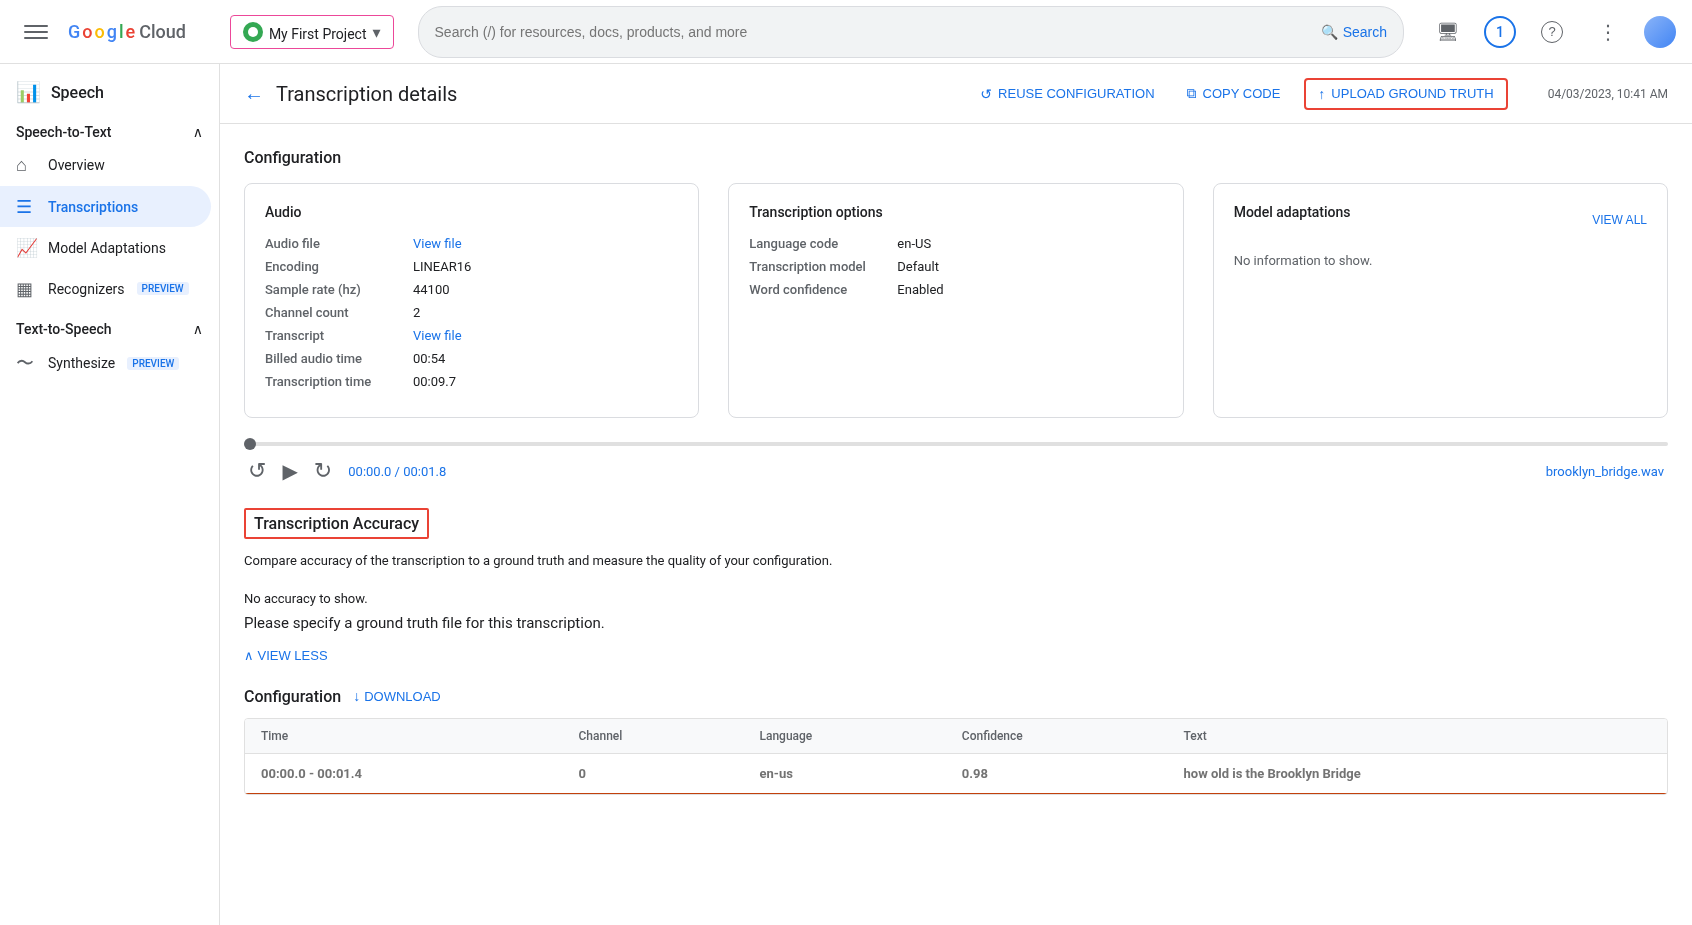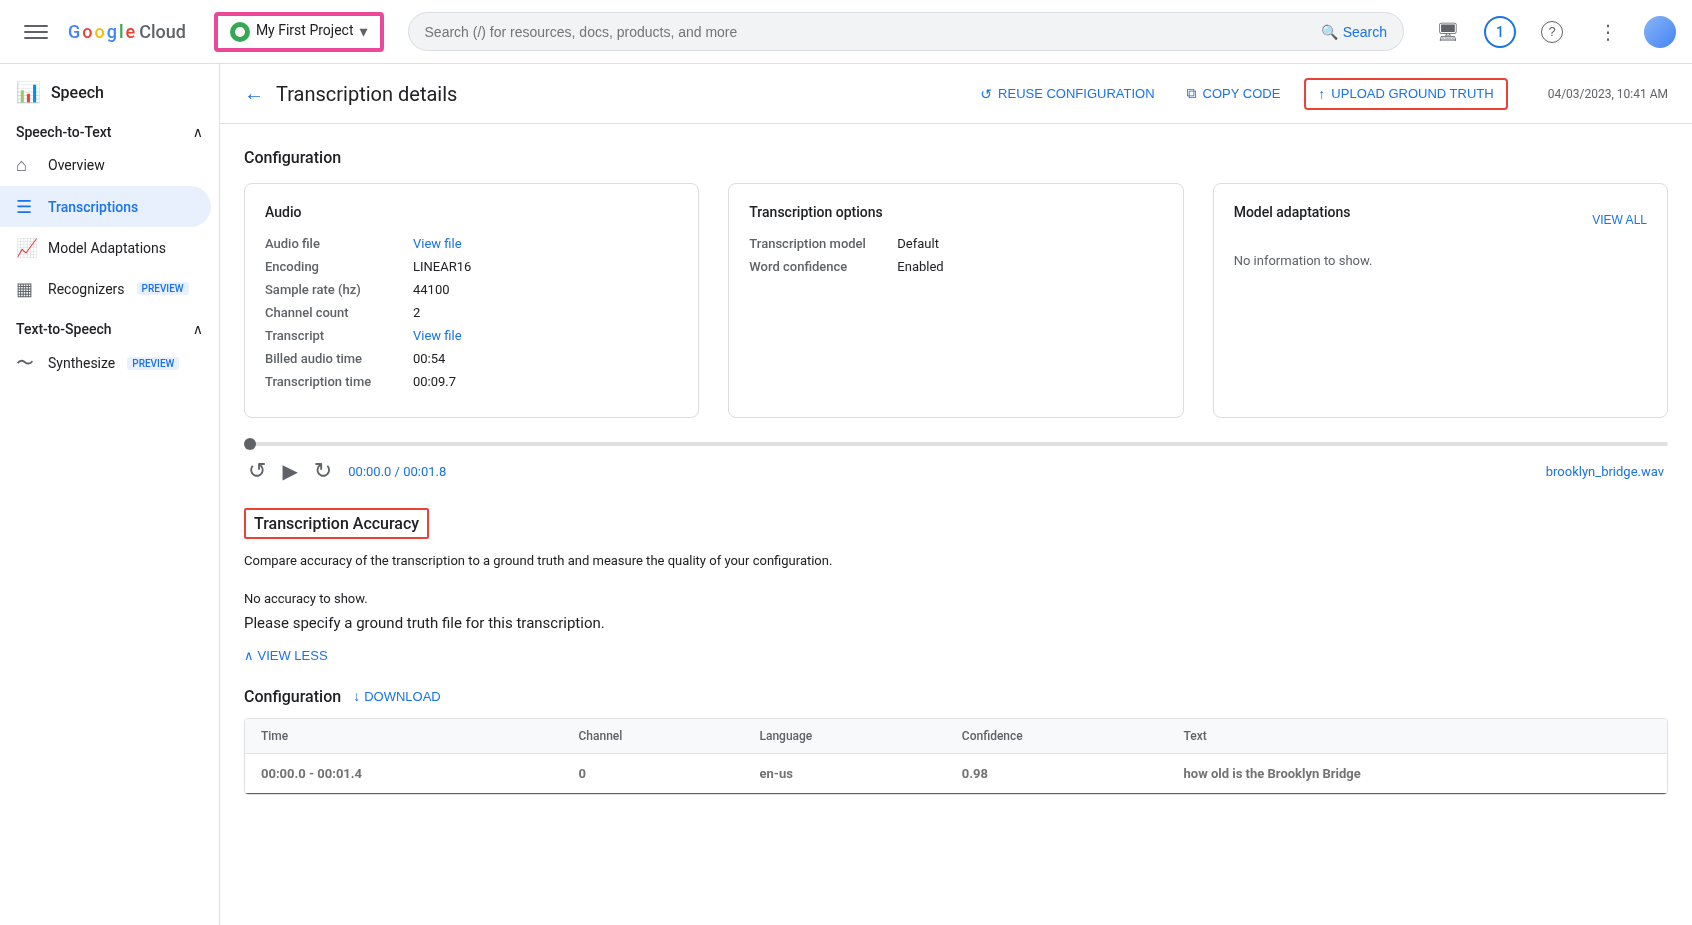--- a/index.html
+++ b/index.html
@@ -20,31 +20,31 @@
     .top-nav-left { display: flex; align-items: center; gap: 12px; }
     .hamburger-icon { width: 24px; height: 24px; display: flex; flex-direction: column; justify-content: center; gap: 4px; cursor: pointer; }
     .hamburger-icon span { display: block; height: 2px; background: #5f6368; border-radius: 1px; }
     .google-logo { display: flex; align-items: center; gap: 2px; font-size: 18px; font-weight: 500; }
     .g-blue { color: #4285f4; }
     .g-red { color: #ea4335; }
     .g-yellow { color: #fbbc04; }
     .g-green { color: #34a853; }
     .cloud-text { color: #5f6368; font-size: 18px; margin-left: 2px; }
     .project-selector {
-      display: flex; align-items: flex-start; gap: 6px;
-      border: 4px solid #ec4899; border-radius: 4px;
+      display: flex; align-items: flex-end; gap: 6px;
+      border: 1px solid #ec4899; border-radius: 4px;
       padding: 6px 12px; cursor: pointer; font-size: 14px; color: #202124;
-      margin-left: 16px;
+      margin-left: 32px;
     }
     .project-icon { width: 20px; height: 20px; background: #34a853; border-radius: 50%; display: flex; align-items: center; justify-content: center; }
     .project-icon-inner { width: 10px; height: 10px; background: #fff; border-radius: 50%; }
     .search-bar {
       flex: 1; margin: 0 24px;
       border: 1px solid #dadce0; border-radius: 24px;
-      height: 39px; display: flex; align-items: center;
+      height: 52px; display: flex; align-items: center;
       padding: 0 16px; gap: 8px; background: #f1f3f4;
     }
     .search-bar input {
       border: none; background: transparent; flex: 1; font-size: 14px; color: #202124; outline: none;
     }
     .search-btn {
       background: none; border: none; cursor: pointer;
       display: flex; align-items: center; gap: 4px;
       color: #1a73e8; font-size: 14px; font-weight: 500;
     }
@@ -341,20 +341,24 @@
           <span class="card-value">00:54</span>
         </div>
         <div class="card-row">
           <span class="card-label">Transcription time</span>
           <span class="card-value">00:09.7</span>
         </div>
       </div>
 
       <div class="card">
         <div class="card-title">Transcription options</div>
+        <div class="card-row">
+          <span class="card-label">Language code</span>
+          <span class="card-value">en-US</span>
+        </div>
         <div class="card-row">
           <span class="card-label">Transcription model</span>
           <span class="card-value">Default</span>
         </div>
         <div class="card-row">
           <span class="card-label">Word confidence</span>
           <span class="card-value">Enabled</span>
         </div>
       </div>
 

